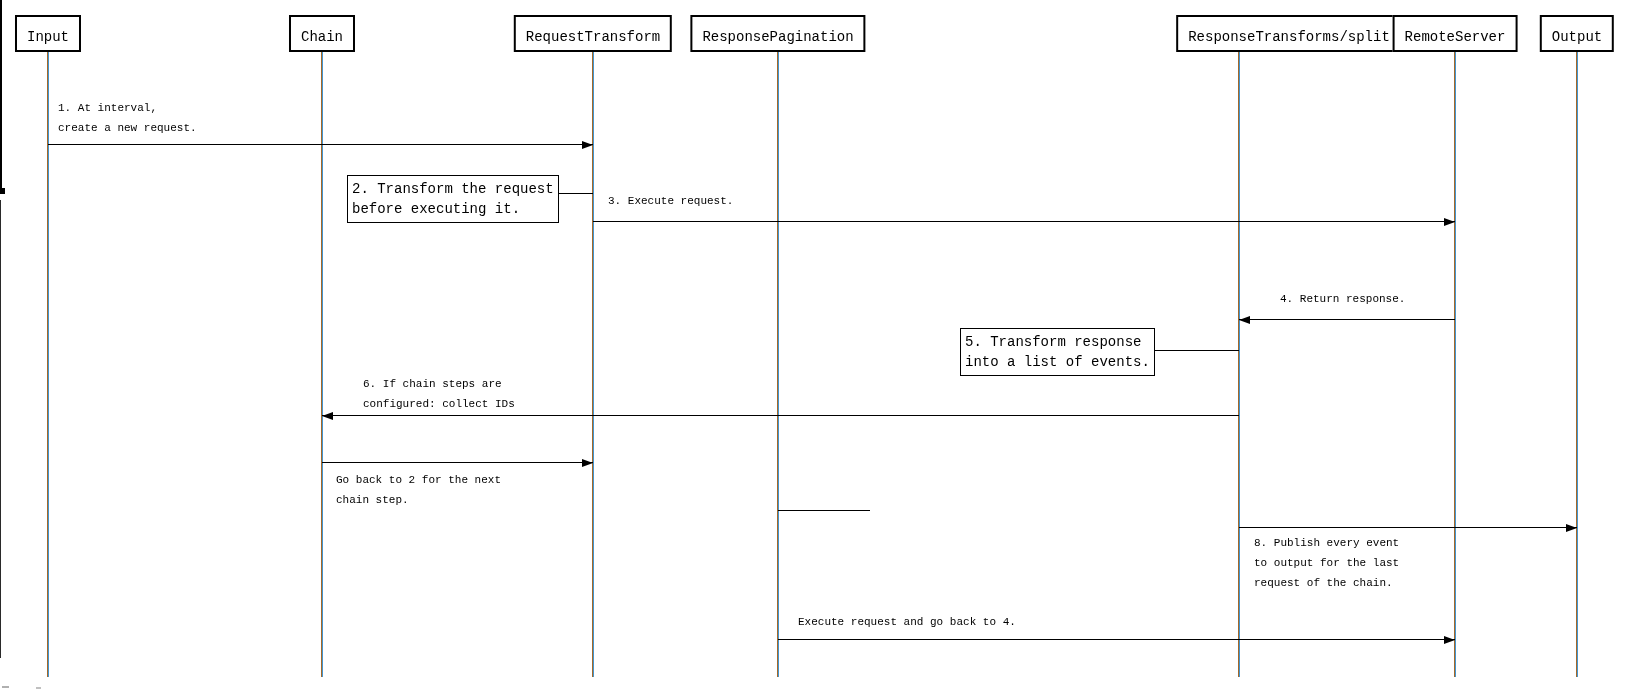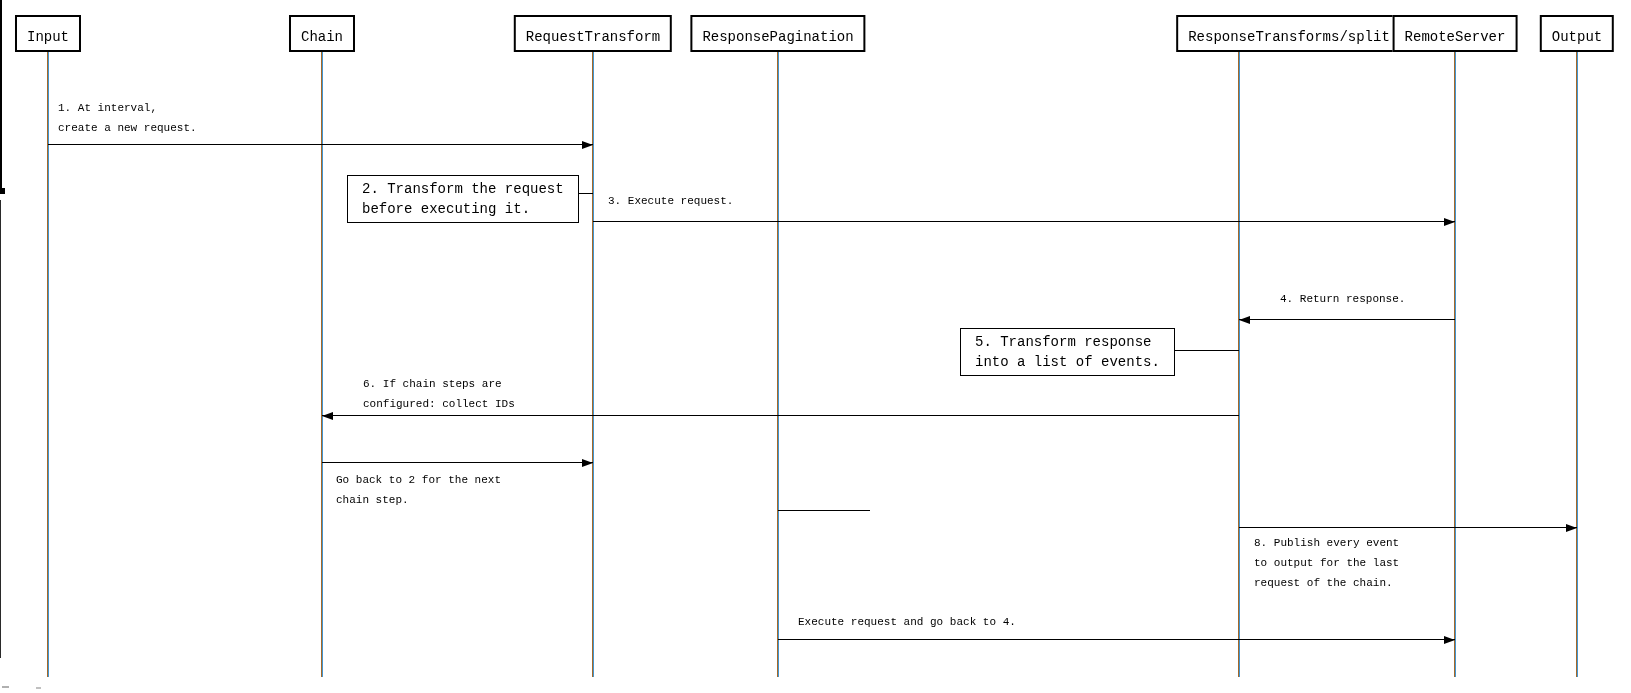--- a/index.html
+++ b/index.html
@@ -51,21 +51,21 @@
     position:absolute;
     font-size:11px;
     line-height:20px;
     white-space:pre;
     z-index:2;
   }
   .note{
     position:absolute;
     border:1px solid #000;
     background:#fff;
-    padding:3px 14px;
+    padding:3px 4px;
     font-size:14px;
     line-height:20px;
     white-space:pre;
     z-index:2;
   }
   .nconn{
     position:absolute;
     height:0;
     border-top:1px solid #000;
     z-index:1;

